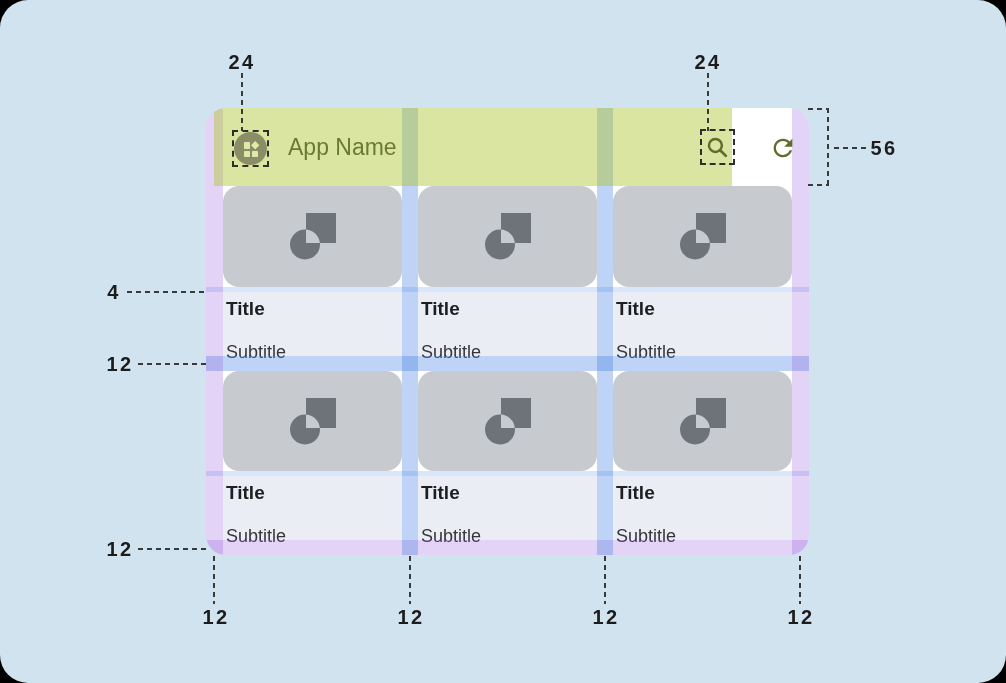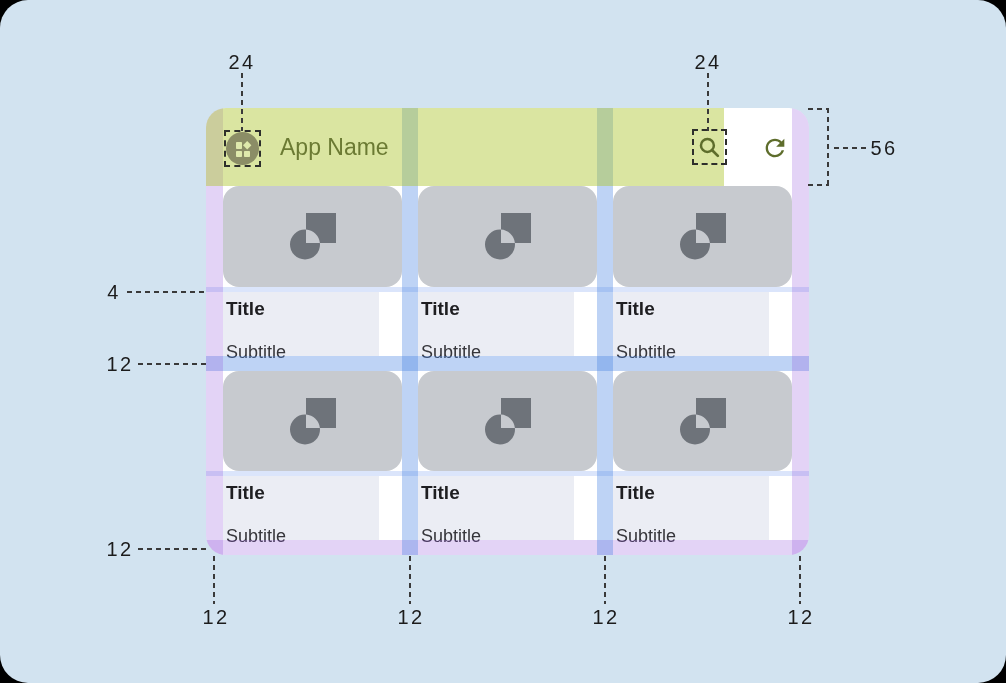--- a/index.html
+++ b/index.html
@@ -8,49 +8,49 @@
 
   
   .mockup{position:absolute;left:206px;top:108px;width:603px;height:447px;background:#fff;
           border-radius:20px;overflow:hidden;}
 
   .card{position:absolute;width:179px;}
   .card-image{position:absolute;left:0;top:0;width:179px;background:#C7CACF;border-radius:16px;
               display:flex;align-items:center;justify-content:center;}
   .row1 .card-image{height:101px;}
   .row2 .card-image{height:100px;}
-  .card-text{position:absolute;left:0;width:156px;height:64px;background:#EBEDF4;
+  .card-text{position:absolute;left:0;width:179px;height:64px;background:#EBEDF4;
              box-sizing:border-box;padding:5px 4px 0 3px;}
   .row1 .card-text{top:106px;}
   .row2 .card-text{top:105px;}
   .card-title{font-size:19px;font-weight:700;color:#1E1E21;line-height:24px;}
   .card-subtitle{font-size:18px;font-weight:400;color:#35353A;line-height:22px;margin-top:20px;}
 
   
   .band{position:absolute;left:0;width:603px;}
   .band-blue{background:rgba(69,129,226,0.35);}
   .band-blue-light{background:rgba(40,100,230,0.17);}
   .band-purple{background:rgba(143,79,219,0.25);}
   .strip{position:absolute;top:0;height:447px;}
   .strip-purple{background:rgba(143,79,219,0.25);}
   .strip-blue{background:rgba(69,129,226,0.35);}
 
   
-  .app-bar{position:absolute;left:0;top:0;width:518px;height:78px;background:rgba(173,197,46,0.45);}
+  .app-bar{position:absolute;left:8px;top:0;width:518px;height:78px;background:rgba(173,197,46,0.45);}
   .icon-dashed-box{position:absolute;border:2px dashed #2E2F2C;box-sizing:border-box;
                    display:flex;align-items:center;justify-content:center;}
   .app-icon-box{left:18px;top:22px;width:37px;height:37px;}
   .search-box{left:486px;top:21px;width:35px;height:36px;}
   .app-icon-circle{width:33px;height:33px;border-radius:50%;background:#8B8D66;
                    display:flex;align-items:center;justify-content:center;}
   .app-title{position:absolute;left:74px;top:26px;font-size:23px;font-weight:500;color:#6B7A33;}
   .refresh-btn{position:absolute;left:555px;top:26px;width:28px;height:28px;}
 
   
-  .num{position:absolute;transform:translate(-50%,-50%);font-size:20px;font-weight:400;
+  .num{position:absolute;transform:translate(-50%,-50%);font-size:20px;font-weight:700;
        letter-spacing:2.5px;color:#1C1C1C;white-space:nowrap;}
   .dash-h{position:absolute;height:2px;
           background:repeating-linear-gradient(90deg,#3A3A3A 0 5px,transparent 5px 9px);}
   .dash-v{position:absolute;width:2px;
           background:repeating-linear-gradient(180deg,#3A3A3A 0 5px,transparent 5px 9px);}
 </style>
 </head>
 <body>
 
 <div class="canvas">

